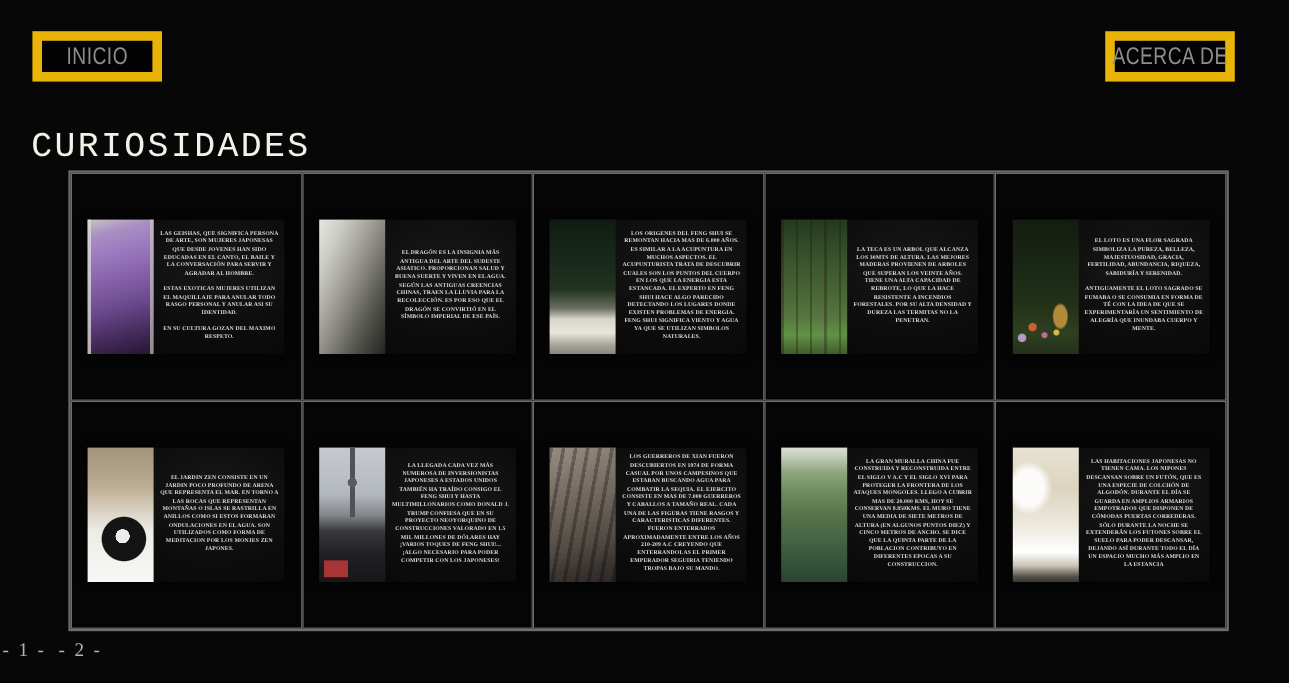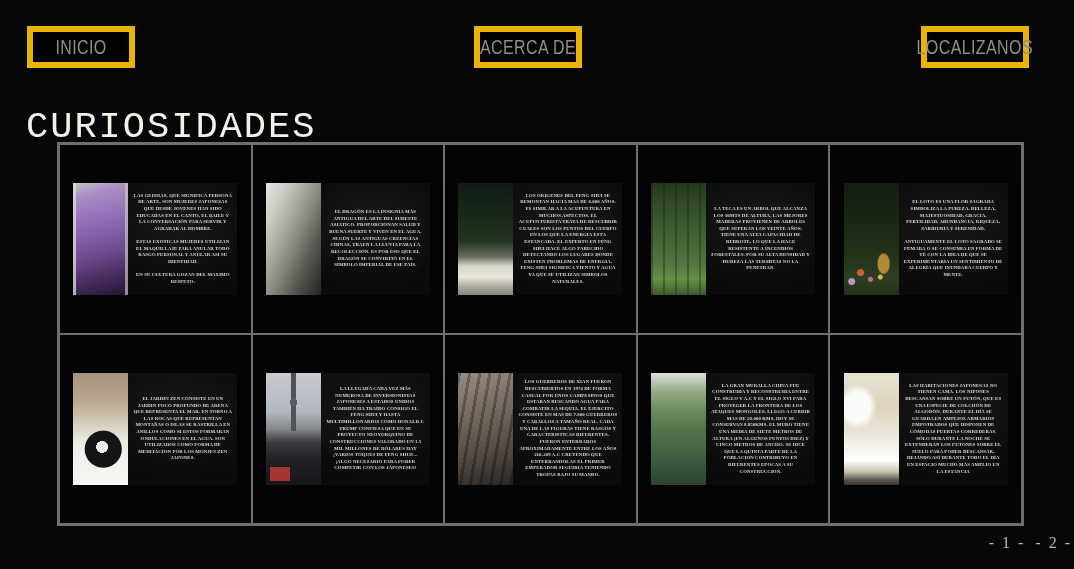--- a/index.html
+++ b/index.html
@@ -10,35 +10,35 @@
     overflow:hidden;
     font-family:"Liberation Sans",sans-serif;
   }
   
   .nav{
     position:absolute;left:27px;top:26px;width:1002px;
     display:flex;justify-content:space-between;
   }
   .nav-btn{
     width:108px;height:42px;
-    border:6px solid #eab308;
+    border:8px solid #eab308;
     background:#030303;
     color:#8e8e8e;
     display:flex;align-items:center;justify-content:center;
     font-size:20px;
     cursor:pointer;
     box-sizing:border-box;
     white-space:nowrap;
   }
   .nav-label{display:inline-block;transform:scaleX(0.8);letter-spacing:0.5px;}
   
   .page-title{
     position:absolute;left:26px;top:106px;
     font-family:"Liberation Mono","DejaVu Sans Mono",monospace;
-    font-size:37px;font-weight:400;
+    font-size:29px;font-weight:400;
     color:#f4f1e8;letter-spacing:2px;
     margin:0;
   }
   
   .grid{
     position:absolute;left:57px;top:142px;width:963px;
     border:2px solid #6f6f6f;
     display:grid;grid-template-columns:repeat(5,1fr);
     background:#040404;
   }
@@ -102,39 +102,36 @@
     repeating-linear-gradient(100deg, rgba(0,0,0,.28) 0 3px, rgba(0,0,0,0) 3px 10px),
     linear-gradient(165deg,#978c80 0%,#7e746a 25%,#685f56 48%,#544c45 68%,#3d3733 85%,#2b2724 100%);}
   .ph-wall{background:
     linear-gradient(180deg,#d9ded6 0%,#c2ccba 7%,#8fa67c 18%,#6c8a5c 34%,#53724a 52%,#446343 70%,#35533a 86%,#2a432f 100%);}
   .ph-room{background:
     radial-gradient(ellipse 26px 30px at 24% 30%, rgba(255,255,255,.9) 0 50%, rgba(0,0,0,0) 75%),
     linear-gradient(180deg,#e8e2d2 0%,#ddd4bf 30%,#e9e4d6 52%,#f6f4ee 68%,#ffffff 78%,#c9c3b4 88%,#55504a 96%,#3a3631 100%);}
   
   .pagination{
     position:absolute;left:0;top:534px;width:1074px;
-    text-align:right;
+    text-align:left;
     font-family:"Liberation Serif","DejaVu Serif",serif;
     font-size:16px;color:#b5b5b5;letter-spacing:2px;
   }
   .page-link{cursor:pointer;padding:0 2px;}
 </style>
 </head>
 <body>
 
 <nav class="nav">
   <div class="nav-btn">
       <span class="nav-label">INICIO</span>
     </div>
   <div class="nav-btn">
       <span class="nav-label">ACERCA DE</span>
     </div>
-  <div class="nav-btn">
-      <span class="nav-label">LOCALIZANOS</span>
-    </div>
 </nav>
 
 <h1 class="page-title">CURIOSIDADES</h1>
 
 <div class="grid">
 
   <div class="cell">
     <div class="card">
       <div class="photo ph-geisha"></div>
       <div class="card-text">LAS GEISHAS, QUE SIGNIFICA PERSONA DE ARTE, SON MUJERES JAPONESAS QUE DESDE JOVENES HAN SIDO EDUCADAS EN EL CANTO, EL BAILE Y LA CONVERSACIÓN PARA SERVIR Y AGRADAR AL HOMBRE.

